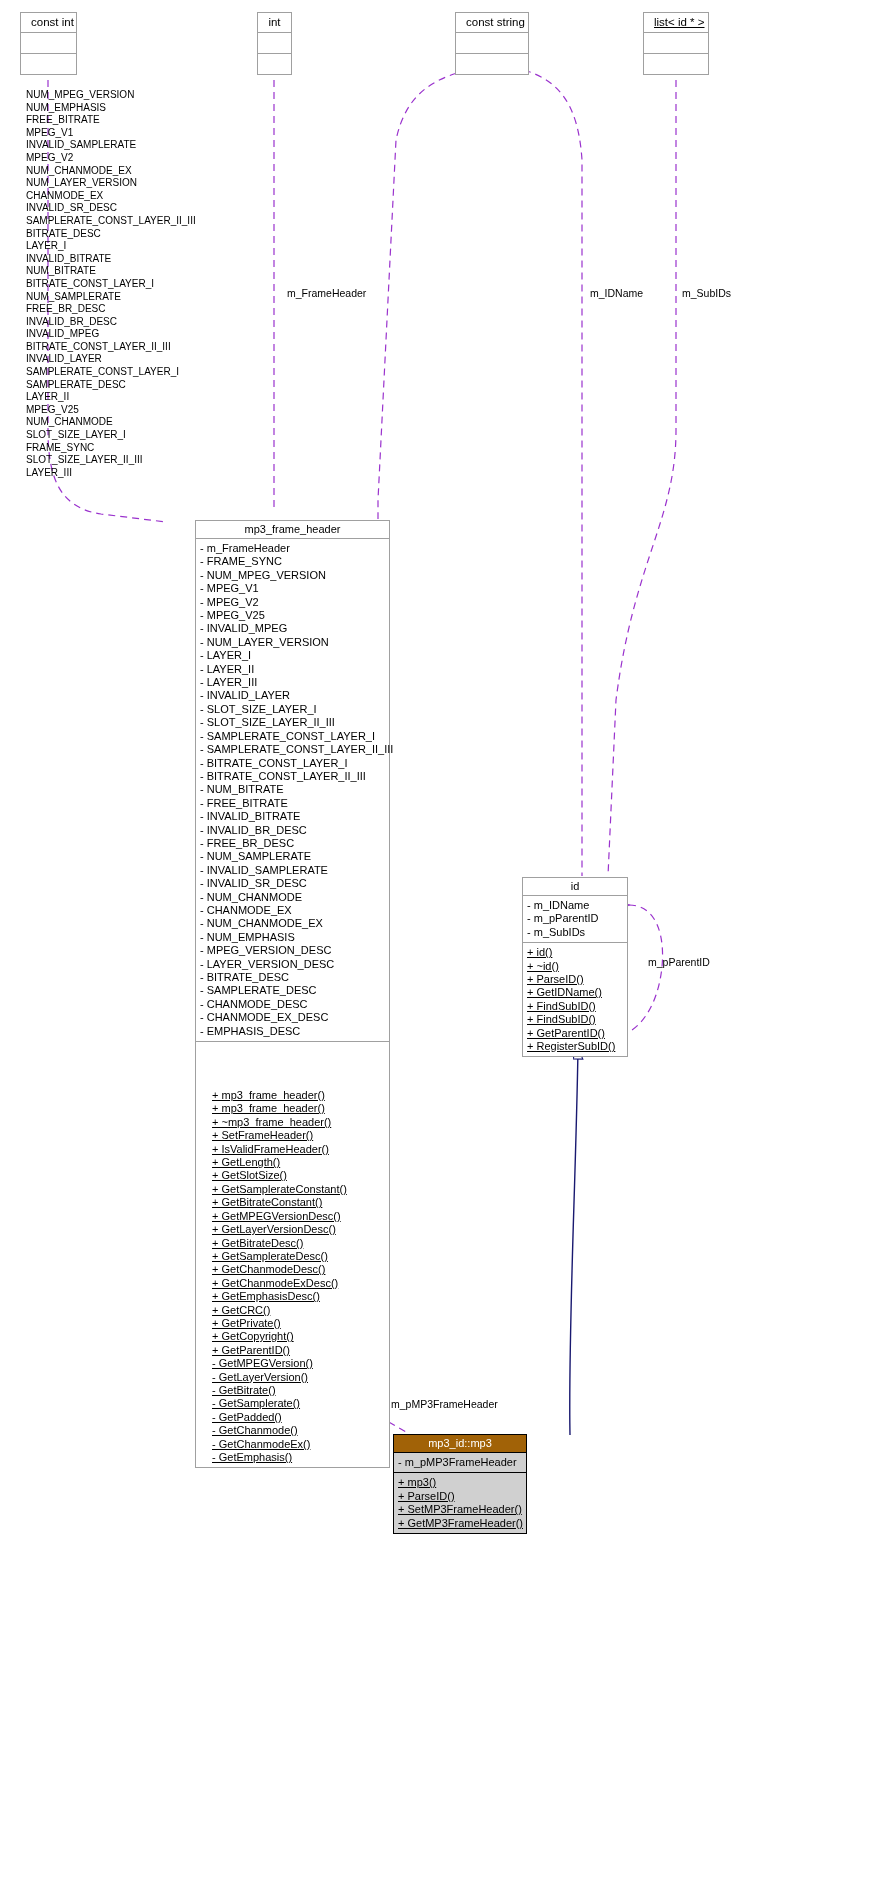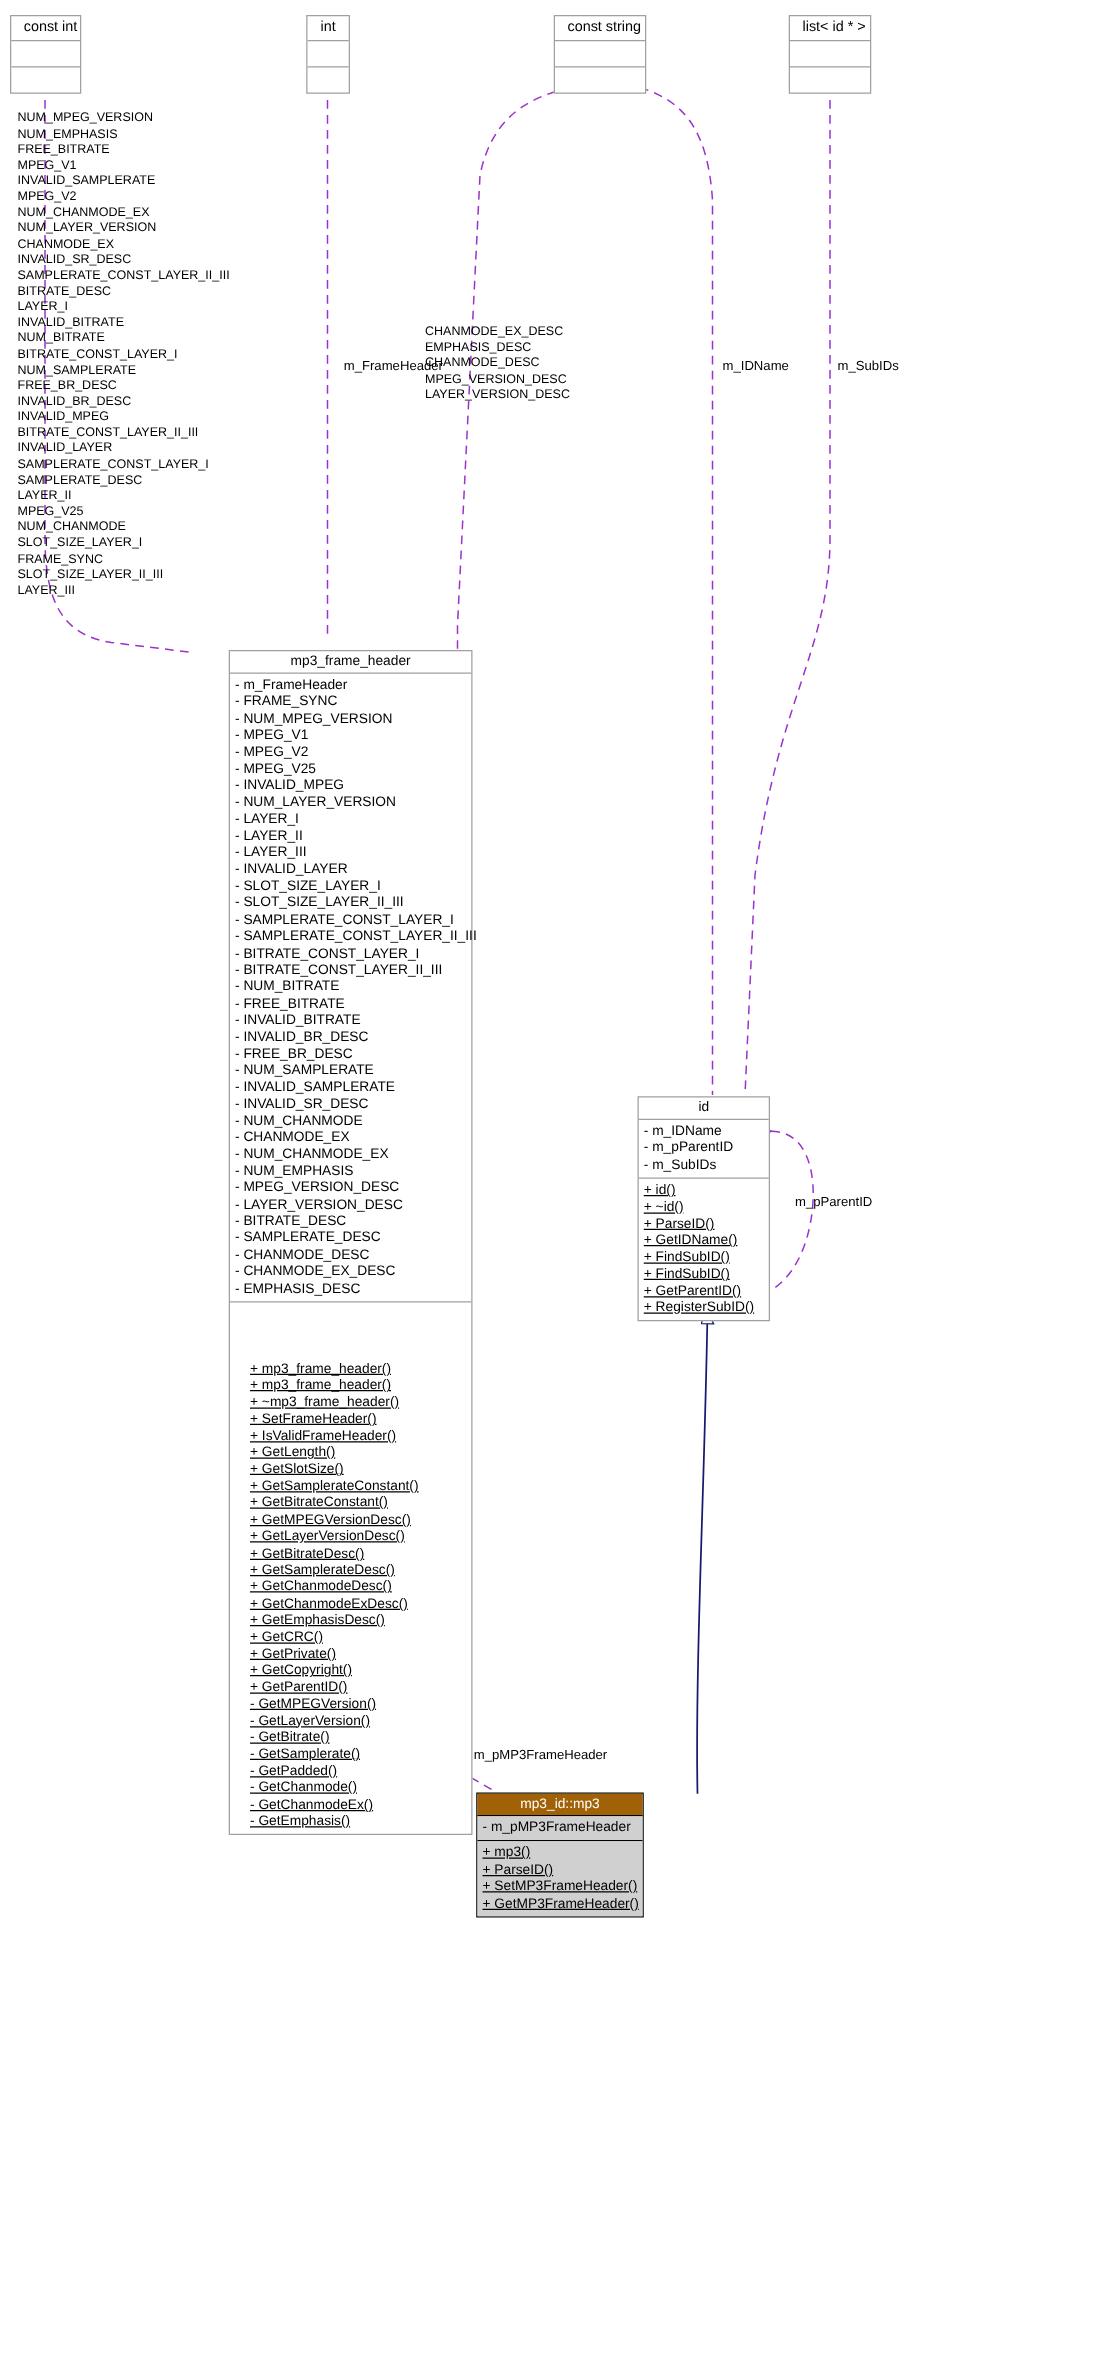--- a/index.html
+++ b/index.html
@@ -1,21 +1,21 @@
 <!DOCTYPE html>
 <html><head>
 <meta charset="utf-8">
 <style>
   html,body{margin:0;padding:0;}
   body{
     width:876px;height:1900px;background:#ffffff;position:relative;
     font-family:"Liberation Sans","DejaVu Sans",sans-serif;
     -webkit-font-smoothing:none;
   }
-  #stage{position:absolute;left:4px;top:0;width:732px;height:1900px;overflow:hidden;}
+  #stage{position:absolute;left:16px;top:0;width:732px;height:1900px;overflow:hidden;}
   svg.wires{position:absolute;left:0;top:0;width:876px;height:1900px;pointer-events:none;}
 
   
   .cbox{position:absolute;border:1px solid #a0a0a0;background:#ffffff;box-sizing:border-box;}
   .cbox .title{
     text-align:center;font-size:11px;color:#000;padding:2px 4px 3px 4px;
     border-bottom:1px solid #a0a0a0;line-height:12px;white-space:nowrap;
   }
   .cbox .sect{border-bottom:1px solid #a0a0a0;}
   .cbox .sect:last-child{border-bottom:none;text-decoration:underline;}
@@ -85,21 +85,21 @@
     <div class="blank"></div>
     <div class="blank last"></div>
   </div>
 
   <div class="cbox tbox" style="left:439px;top:12px;width:74px;">
     <div class="title">const string</div>
     <div class="blank"></div>
     <div class="blank last"></div>
   </div>
 
-  <div class="cbox tbox" style="left:627px;top:12px;width:66px;">
+  <div class="cbox tbox" style="left:627px;top:12px;width:66px;text-decoration:underline;">
     <div class="title">list&lt; id * &gt;</div>
     <div class="blank"></div>
     <div class="blank last"></div>
   </div>
 
   <div class="stack" id="constIntLabels" style="left:10px;top:89px;width:320px;">
       <div>NUM_MPEG_VERSION</div>
       <div>NUM_EMPHASIS</div>
       <div>FREE_BITRATE</div>
       <div>MPEG_V1</div>
@@ -127,27 +127,20 @@
       <div>MPEG_V25</div>
       <div>NUM_CHANMODE</div>
       <div>SLOT_SIZE_LAYER_I</div>
       <div>FRAME_SYNC</div>
       <div>SLOT_SIZE_LAYER_II_III</div>
       <div>LAYER_III</div>
     </div>
 
   <div class="elabel" style="left:271px;top:287px;">m_FrameHeader</div>
 
-  <div class="stack" id="constStringLabels" style="left:336px;top:260px;width:250px;">
-      <div>CHANMODE_EX_DESC</div>
-      <div>EMPHASIS_DESC</div>
-      <div>CHANMODE_DESC</div>
-      <div>MPEG_VERSION_DESC</div>
-      <div>LAYER_VERSION_DESC</div>
-    </div>
 
   <div class="elabel" style="left:574px;top:287px;">m_IDName</div>
 
   <div class="elabel" style="left:666px;top:287px;">m_SubIDs</div>
 
   <div class="elabel" style="left:632px;top:956px;">m_pParentID</div>
 
   <div class="elabel" style="left:375px;top:1398px;">m_pMP3FrameHeader</div>
 
   <div class="cbox" style="left:179px;top:520px;width:195px;">

